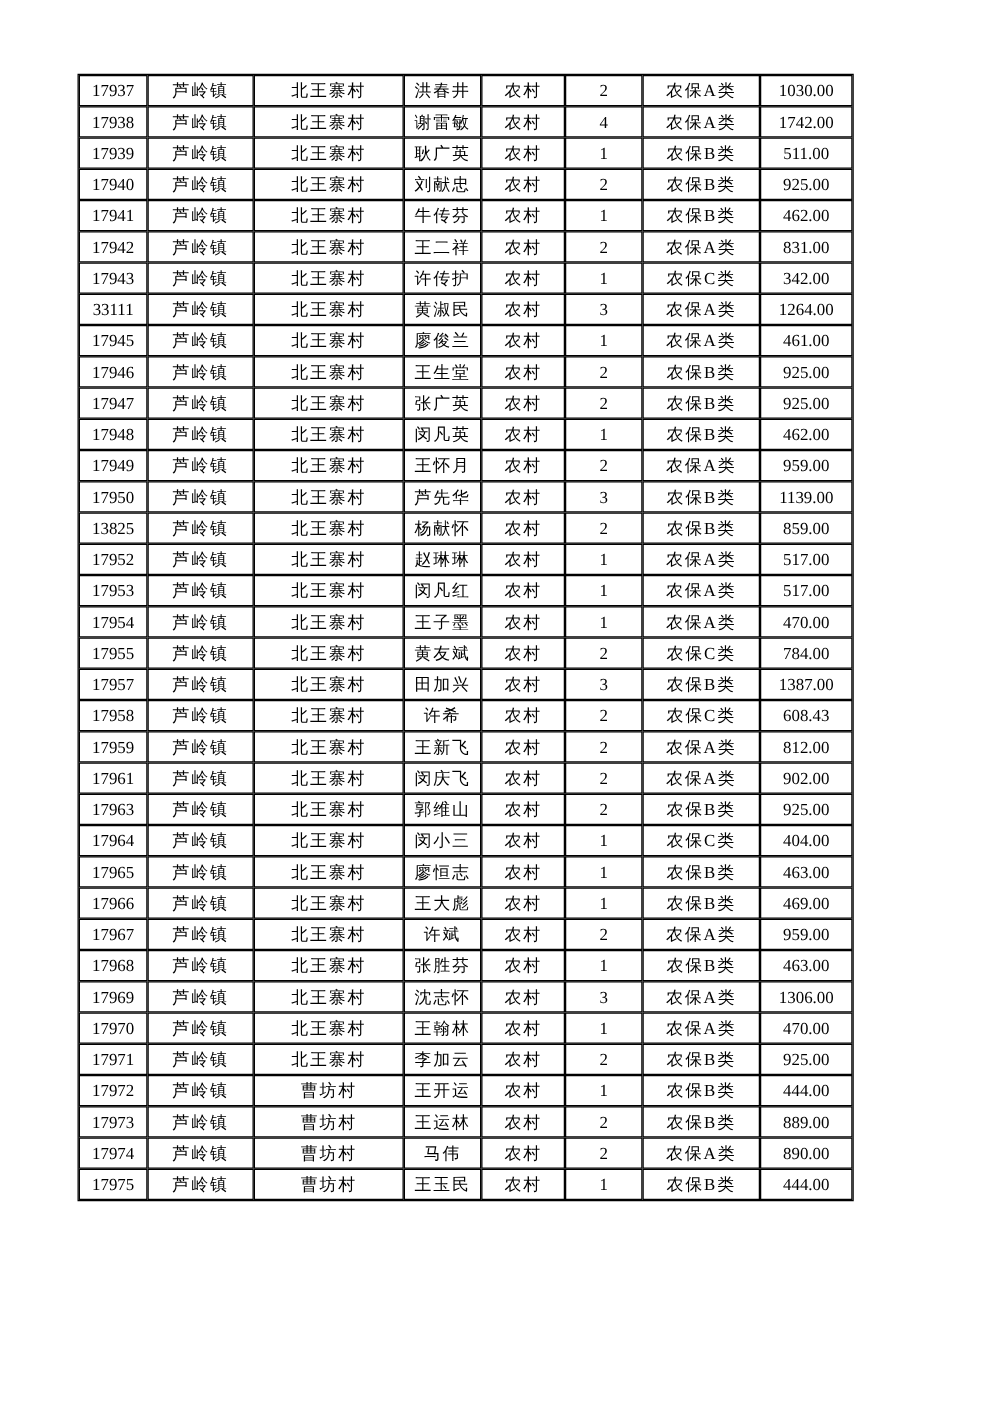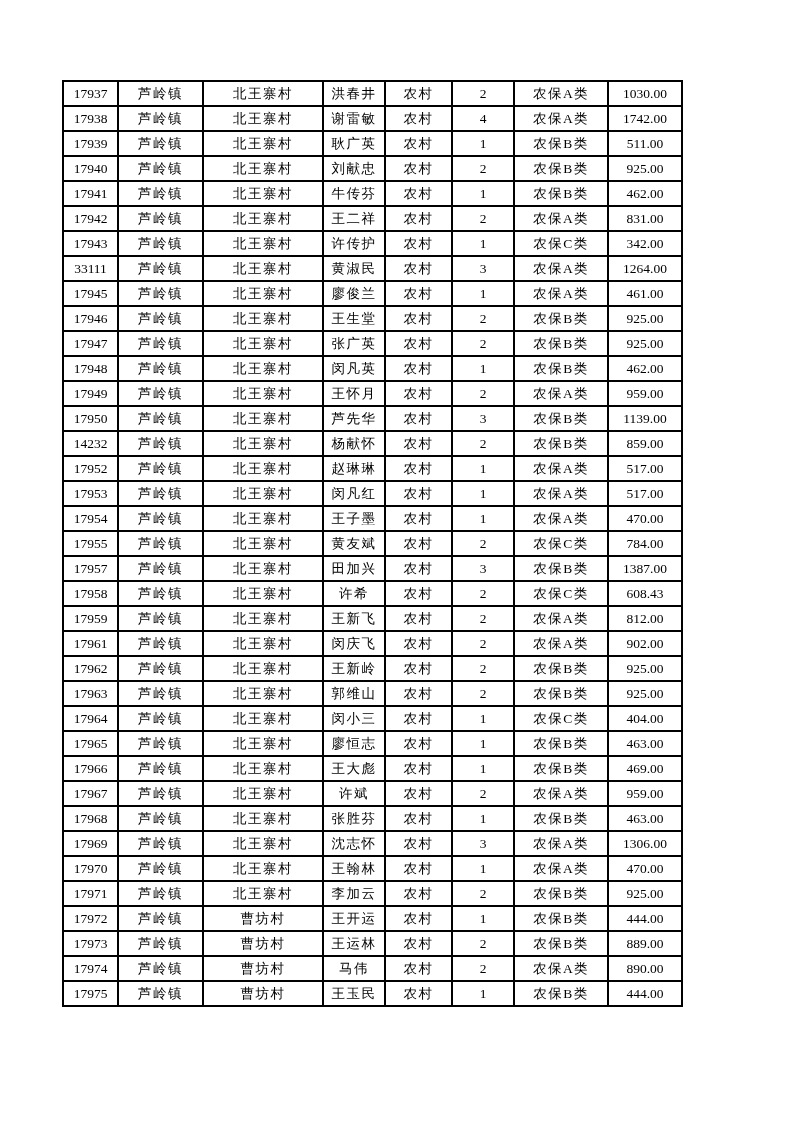--- a/index.html
+++ b/index.html
@@ -11,21 +11,21 @@
     height: 1122px;
     background: #ffffff;
     position: relative;
     font-family: "Liberation Serif", "DejaVu Serif", serif;
     color: #000000;
     overflow: hidden;
   }
   .table-frame {
     position: absolute;
     left: 62px;
-    top: 80px;
+    top: 59px;
     width: 619px;
     border: 1px solid #000000;
   }
   table.sheet {
     width: 619px;
     table-layout: fixed;
     border-collapse: separate;
     border-spacing: 0;
   }
   table.sheet td {
@@ -197,21 +197,21 @@
     <td class="num">17950</td>
     <td class="cjk">芦岭镇</td>
     <td class="cjk">北王寨村</td>
     <td class="cjk">芦先华</td>
     <td class="cjk">农村</td>
     <td class="num">3</td>
     <td class="cjk">农保B类</td>
     <td class="num">1139.00</td>
   </tr>
         <tr>
-    <td class="num">14232</td>
+    <td class="num">13825</td>
     <td class="cjk">芦岭镇</td>
     <td class="cjk">北王寨村</td>
     <td class="cjk">杨献怀</td>
     <td class="cjk">农村</td>
     <td class="num">2</td>
     <td class="cjk">农保B类</td>
     <td class="num">859.00</td>
   </tr>
         <tr>
     <td class="num">17952</td>
@@ -285,30 +285,20 @@
   </tr>
         <tr>
     <td class="num">17961</td>
     <td class="cjk">芦岭镇</td>
     <td class="cjk">北王寨村</td>
     <td class="cjk">闵庆飞</td>
     <td class="cjk">农村</td>
     <td class="num">2</td>
     <td class="cjk">农保A类</td>
     <td class="num">902.00</td>
-  </tr>
-        <tr>
-    <td class="num">17962</td>
-    <td class="cjk">芦岭镇</td>
-    <td class="cjk">北王寨村</td>
-    <td class="cjk">王新岭</td>
-    <td class="cjk">农村</td>
-    <td class="num">2</td>
-    <td class="cjk">农保B类</td>
-    <td class="num">925.00</td>
   </tr>
         <tr>
     <td class="num">17963</td>
     <td class="cjk">芦岭镇</td>
     <td class="cjk">北王寨村</td>
     <td class="cjk">郭维山</td>
     <td class="cjk">农村</td>
     <td class="num">2</td>
     <td class="cjk">农保B类</td>
     <td class="num">925.00</td>

